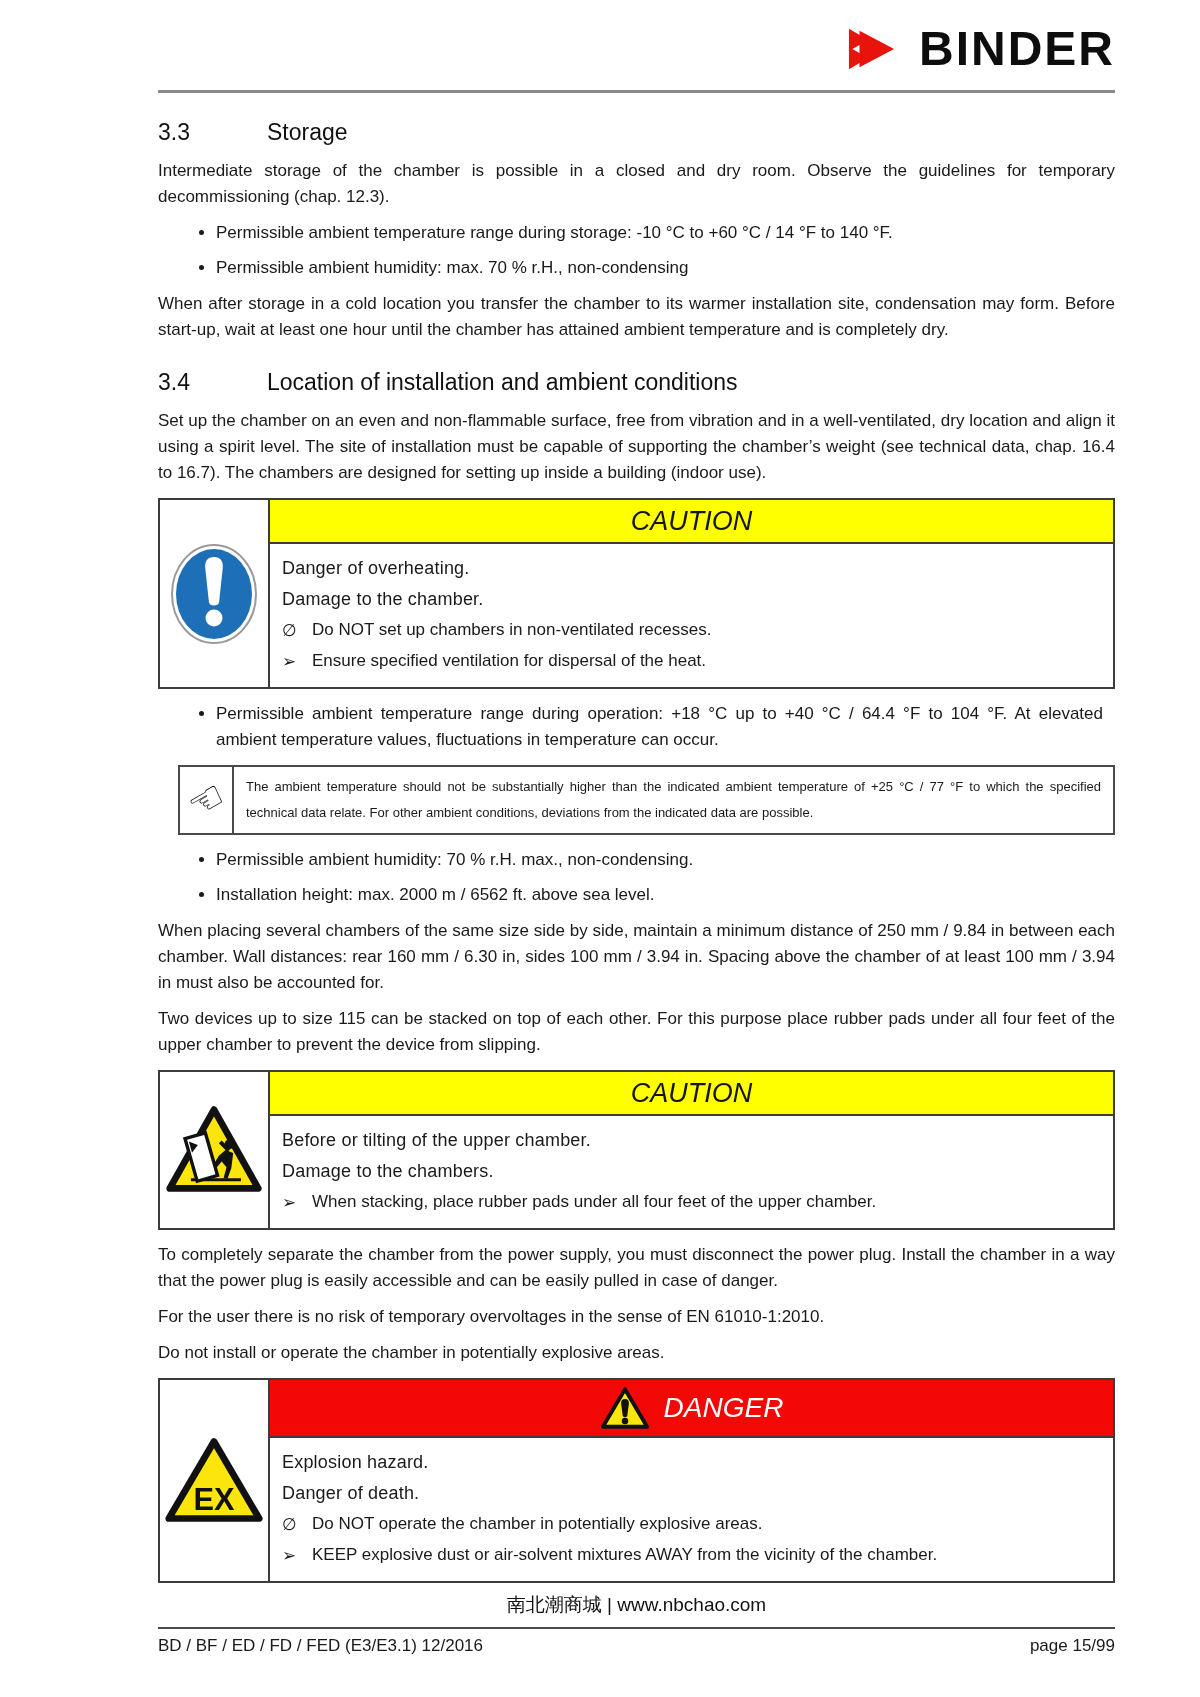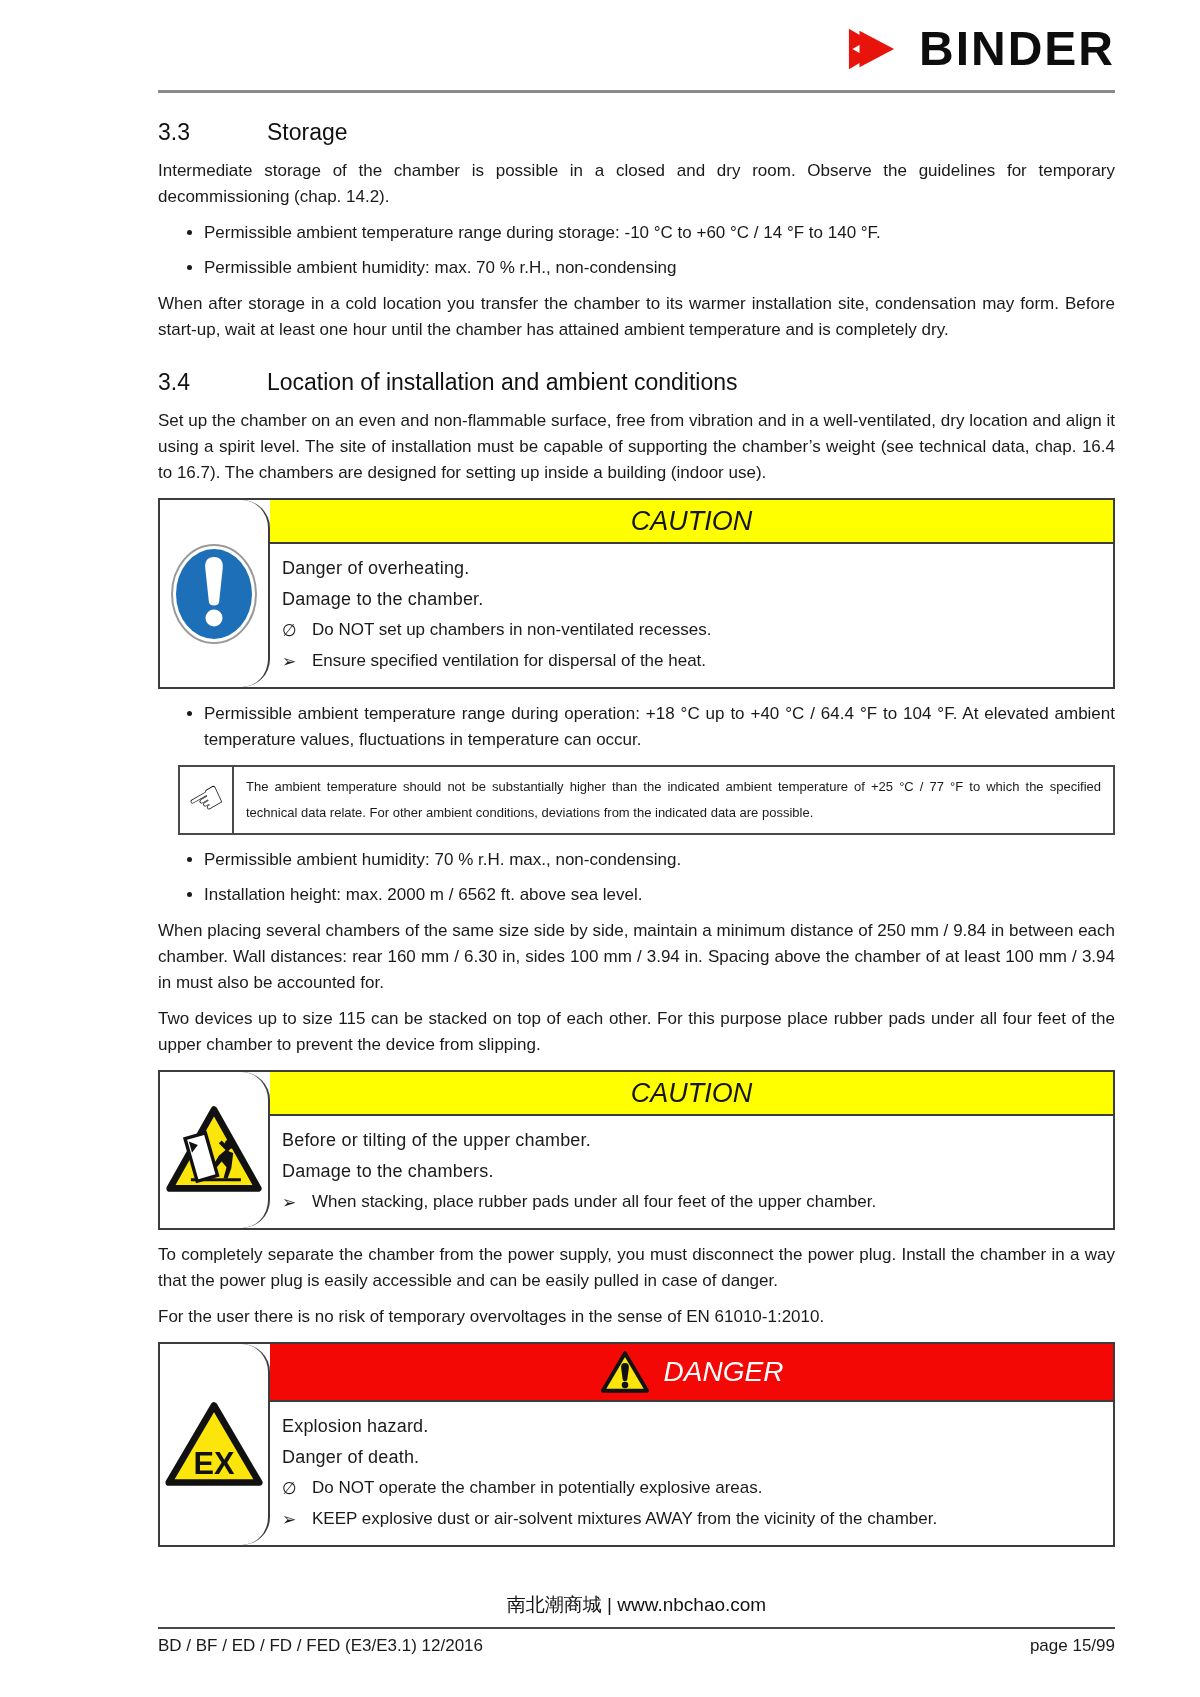--- a/index.html
+++ b/index.html
@@ -12,26 +12,26 @@
   
   .brandrow { display:flex; justify-content:flex-end; align-items:center; gap:22px; margin-top:22px; height:54px; }
   .brand-text { font-size:48px; font-weight:bold; letter-spacing:2px; color:#0d0d0d; line-height:1; }
   .rule-top { border-top:3px solid #8a8a8a; margin-top:14px; }
 
   
   h2.section { display:flex; font-size:23px; font-weight:400; margin:26px 0 12px; color:#111;gap:42px; }
   h2.section .sec-num { width:67px; flex:0 0 67px; }
   p.body { font-size:17px; line-height:26px; text-align:justify; margin:10px 0; }
 
-  ul.bullets { margin:8px 0; padding-left:46px; list-style:disc outside; }
+  ul.bullets { margin:8px 12px; padding-left:46px; list-style:disc outside; }
   ul.bullets li { margin:9px 0; font-size:17px; line-height:26px; text-align:justify; }
 
   
   .warnbox { display:grid; grid-template-columns:110px 1fr; border:2px solid #3c3c3c; margin:12px 0; }
-  .wb-icon-cell { grid-row:1 / span 2; border-right:2px solid #3c3c3c; display:flex; align-items:center; justify-content:center; background:#fff;border-radius:28px; }
+  .wb-icon-cell { grid-row:1 / span 2; border-right:2px solid #3c3c3c; display:flex; align-items:center; justify-content:center; background:#fff; }
   .wb-header { display:flex; align-items:center; justify-content:center; gap:14px; border-bottom:2px solid #3c3c3c;font-style:italic; }
   .caution .wb-header { background:#ffff00; height:42px; font-size:27px; color:#151515; }
   .danger  .wb-header { background:#f40806; height:56px; font-size:28px; color:#ffffff; }
   .wb-body { padding:6px 14px 8px 12px; background:#fff; }
   .wb-line { font-size:18px; line-height:26px; margin:5px 0; letter-spacing:0.2px; }
   .wb-item { display:flex; font-size:17px; line-height:26px; margin:5px 0; }
   .wb-sym { flex:0 0 30px; font-family:"DejaVu Sans","Liberation Sans",sans-serif; }
 
   
   .notebox { display:grid; grid-template-columns:54px 1fr; border:2px solid #4a4a4a; margin:12px 0 12px 20px; }
@@ -58,21 +58,21 @@
         <polygon points="13,6 49,25 13,44" fill="#e8140c"></polygon>
       </svg>
       <span class="brand-text">BINDER</span>
     </div>
     <div class="rule-top"></div>
 
     <h2 class="section">
       <span class="sec-num">3.3</span>
       <span>Storage</span>
     </h2>
-    <p class="body">Intermediate storage of the chamber is possible in a closed and dry room. Observe the guidelines for temporary decommissioning (chap. 14.2).</p>
+    <p class="body">Intermediate storage of the chamber is possible in a closed and dry room. Observe the guidelines for temporary decommissioning (chap. 12.3).</p>
     <ul class="bullets">
       <li>Permissible ambient temperature range during storage: -10 °C to +60 °C / 14 °F to 140 °F.</li>
       <li>Permissible ambient humidity: max. 70 % r.H., non-condensing</li>
     </ul>
     <p class="body">When after storage in a cold location you transfer the chamber to its warmer installation site, condensation may form. Before start-up, wait at least one hour until the chamber has attained ambient temperature and is completely dry.</p>
 
     <h2 class="section">
       <span class="sec-num">3.4</span>
       <span>Location of installation and ambient conditions</span>
     </h2>
@@ -145,20 +145,21 @@
         <p class="wb-line">Damage to the chambers.</p>
         <p class="wb-item">
           <span class="wb-sym">➢</span>
           <span>When stacking, place rubber pads under all four feet of the upper chamber.</span>
         </p>
       </div>
     </div>
 
     <p class="body">To completely separate the chamber from the power supply, you must disconnect the power plug. Install the chamber in a way that the power plug is easily accessible and can be easily pulled in case of danger.</p>
     <p class="body">For the user there is no risk of temporary overvoltages in the sense of EN 61010-1:2010.</p>
+    <p class="body">Do not install or operate the chamber in potentially explosive areas.</p>
 
     <div class="warnbox danger">
       <div class="wb-icon-cell">
         <svg width="100" height="90" viewBox="0 0 104 92">
           <polygon points="52,5 99,85 5,85" fill="#fbe50a" stroke="#111111" stroke-width="7" stroke-linejoin="round"></polygon>
           <text x="52" y="76" text-anchor="middle" font-family="Liberation Sans, sans-serif" font-size="32" font-weight="bold" fill="#111111">EX</text>
         </svg>
       </div>
       <div class="wb-header">
         <svg width="50" height="45" viewBox="0 0 52 46">

